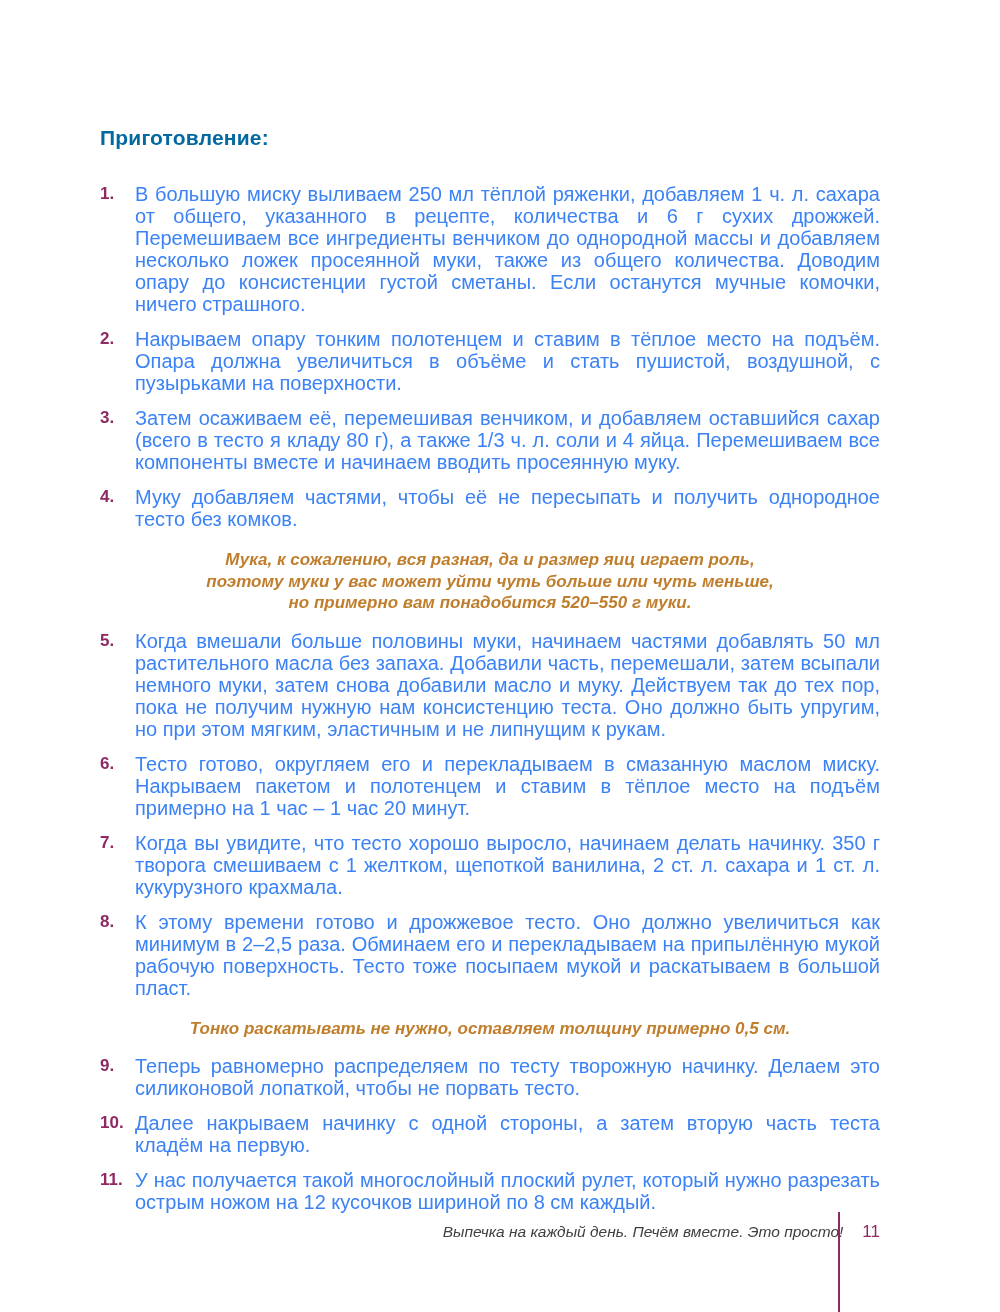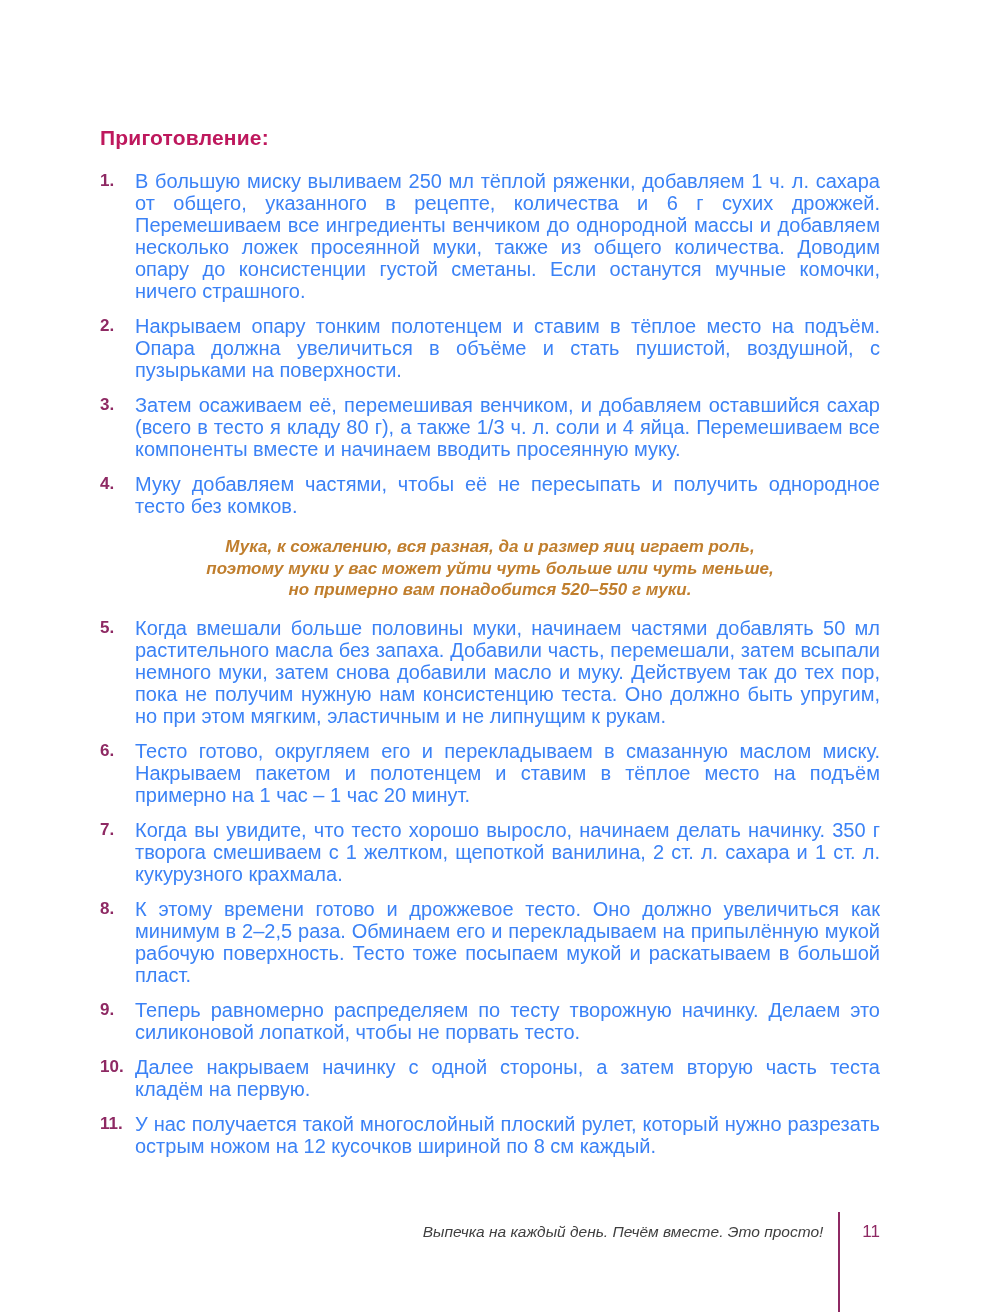--- a/index.html
+++ b/index.html
@@ -7,24 +7,24 @@
   .page {
     position: relative;
     width: 1000px;
     height: 1312px;
     background: #ffffff;
     font-family: "Liberation Sans", "DejaVu Sans", sans-serif;
     overflow: hidden;
   }
   .content { padding: 126px 120px 0 100px; }
   .heading {
-    color: #be185d;
+    color: #0369a1;
     font-size: 21px;
     font-weight: bold;
-    margin-bottom: 20px;
+    margin-bottom: 33px;
     letter-spacing: 0.2px;
   }
   .step { display: flex; margin-bottom: 13px; }
   .step-num {
     flex: 0 0 35px;
     color: #8e2963;
     font-weight: bold;
     font-size: 17px;
     line-height: 22px;
   }
@@ -53,21 +53,21 @@
     width: 100%;
     display: flex;
     justify-content: flex-end;
     align-items: baseline;
     padding-right: 120px;
   }
   .tagline {
     font-style: italic;
     color: #3f3f3f;
     font-size: 15.5px;
-    margin-right: 39px;
+    margin-right: 19px;
     text-align: right;
   }
   .page-num {
     color: #8e2963;
     font-weight: normal;
     font-size: 17px;
   }
   .v-line {
     position: absolute;
     left: 838px;
@@ -116,20 +116,21 @@
     </div>
     <div class="step">
       <span class="step-num">7.</span>
       <p class="step-text">Когда вы увидите, что тесто хорошо выросло, начинаем делать начинку. 350 г творога смешиваем с 1 желтком, щепоткой ванилина, 2 ст. л. сахара и 1 ст. л. кукурузного крахмала.</p>
     </div>
     <div class="step">
       <span class="step-num">8.</span>
       <p class="step-text">К этому времени готово и дрожжевое тесто. Оно должно увеличиться как минимум в 2–2,5 раза. Обминаем его и перекладываем на припылённую мукой рабочую поверхность. Тесто тоже посыпаем мукой и раскатываем в большой пласт.</p>
     </div>
 
+    <p class="note">Тонко раскатывать не нужно, оставляем толщину примерно 0,5 см.</p>
 
     <div class="step">
       <span class="step-num">9.</span>
       <p class="step-text">Теперь равномерно распределяем по тесту творожную начинку. Делаем это силиконовой лопаткой, чтобы не порвать тесто.</p>
     </div>
     <div class="step">
       <span class="step-num">10.</span>
       <p class="step-text">Далее накрываем начинку с одной стороны, а затем вторую часть теста кладём на первую.</p>
     </div>
     <div class="step">

